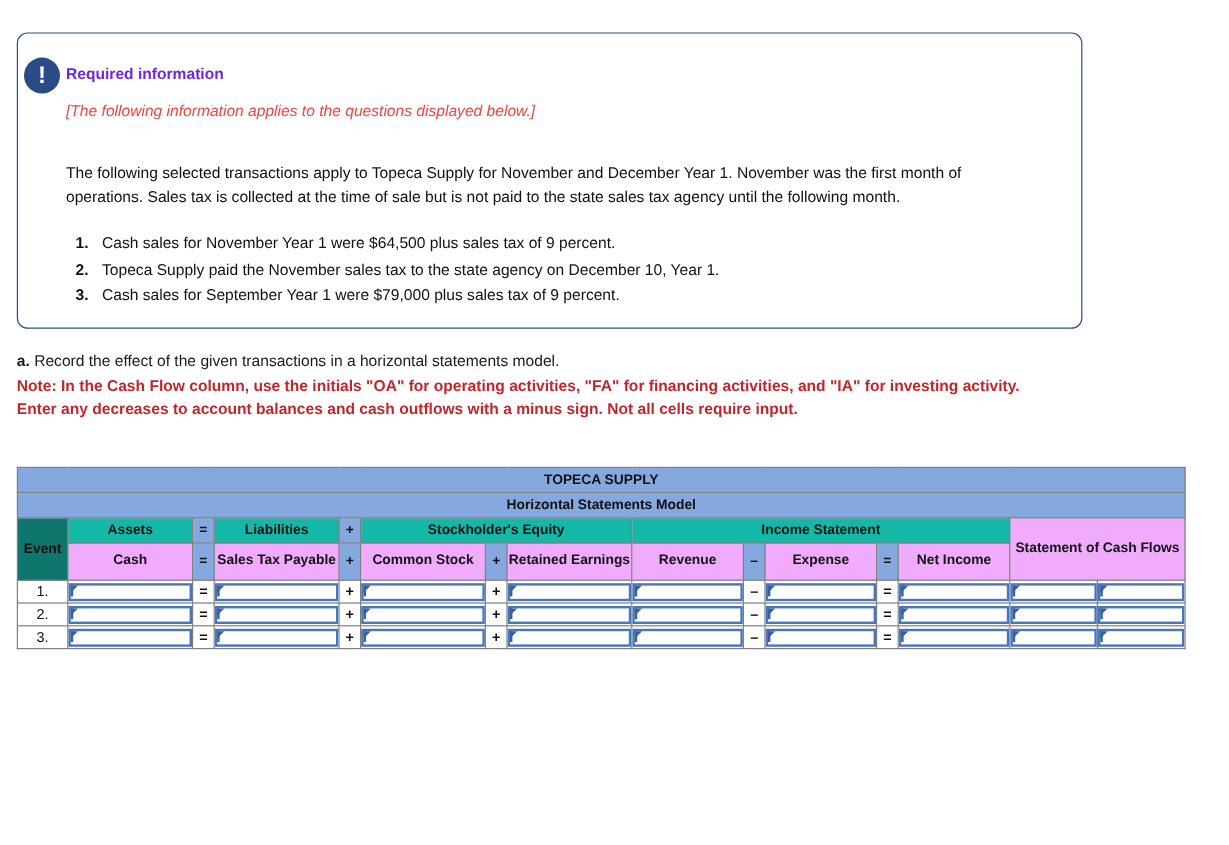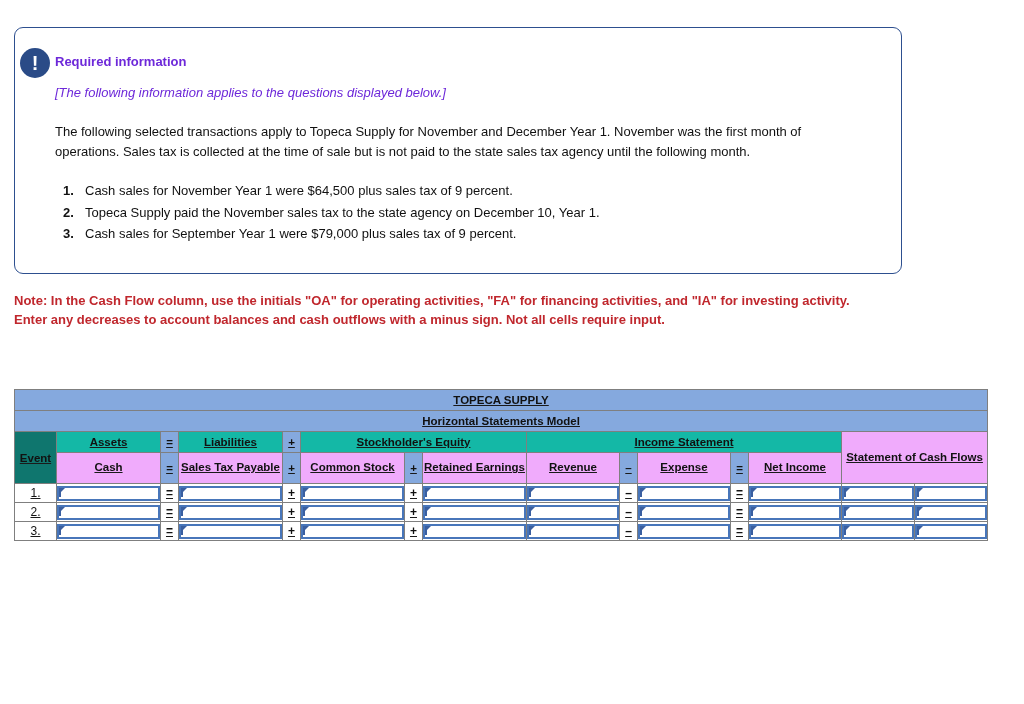--- a/index.html
+++ b/index.html
@@ -53,22 +53,22 @@
   }
   .callout-title {
     color: #6d28d9;
     font-size: 13px;
     font-weight: bold;
     margin: 0 0 16px 0;
   }
   .callout-italic {
     font-style: italic;
     font-size: 13px;
-    margin: 0 0 22px 0;
-    color: #6d28d9;
+    margin: 0 0 34px 0;
+    color: #ef4444;
   }
   .callout-para {
     font-size: 13px;
     line-height: 1.55;
     margin: 0 0 18px 0;
     color: #111;
     max-width: 800px;
   }
   ol.txn-list {
     margin: 0;
@@ -116,21 +116,20 @@
     margin: 0;
     max-width: 866px;
   }
 
   
   #stmt-table-wrap {
     position: absolute;
     left: 14px;
     top: 389px;
     width: 872px;
-    text-decoration: underline;
   }
   table.stmt {
     border-collapse: collapse;
     table-layout: fixed;
     width: 872px;
     background: #ffffff;
   }
   table.stmt td {
     border: 1px solid #7f7f7f;
     padding: 0;
@@ -228,20 +227,24 @@
     <div class="callout-para">The following selected transactions apply to Topeca Supply for November and December Year 1. November was the first month of operations. Sales tax is collected at the time of sale but is not paid to the state sales tax agency until the following month.</div>
     <ol class="txn-list">
       <li>Cash sales for November Year 1 were $64,500 plus sales tax of 9 percent.</li>
       <li>Topeca Supply paid the November sales tax to the state agency on December 10, Year 1.</li>
       <li>Cash sales for September Year 1 were $79,000 plus sales tax of 9 percent.</li>
     </ol>
   </div>
 </div>
 
 <div id="required-block">
+  <div class="req-a">
+    <b>a.</b>
+    <span>Record the effect of the given transactions in a horizontal statements model.</span>
+  </div>
   <div class="req-note">Note: In the Cash Flow column, use the initials "OA" for operating activities, "FA" for financing activities, and "IA" for investing activity. Enter any decreases to account balances and cash outflows with a minus sign. Not all cells require input.</div>
 </div>
 
 <div id="stmt-table-wrap">
   <table class="stmt">
     <colgroup>
       <col style="width:42px">
       <col style="width:104px">
       <col style="width:18px">
       <col style="width:104px">

